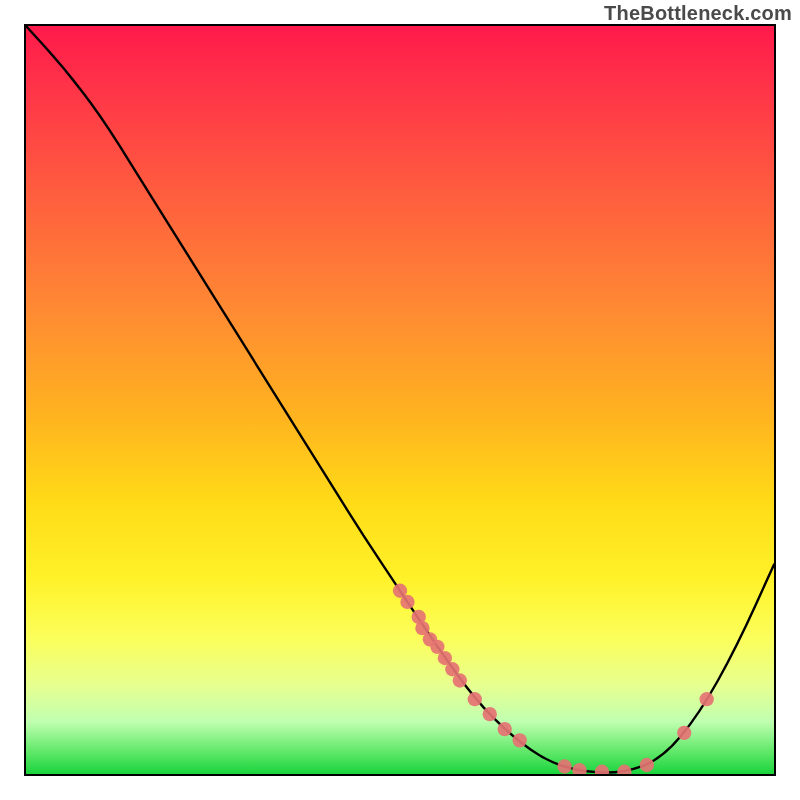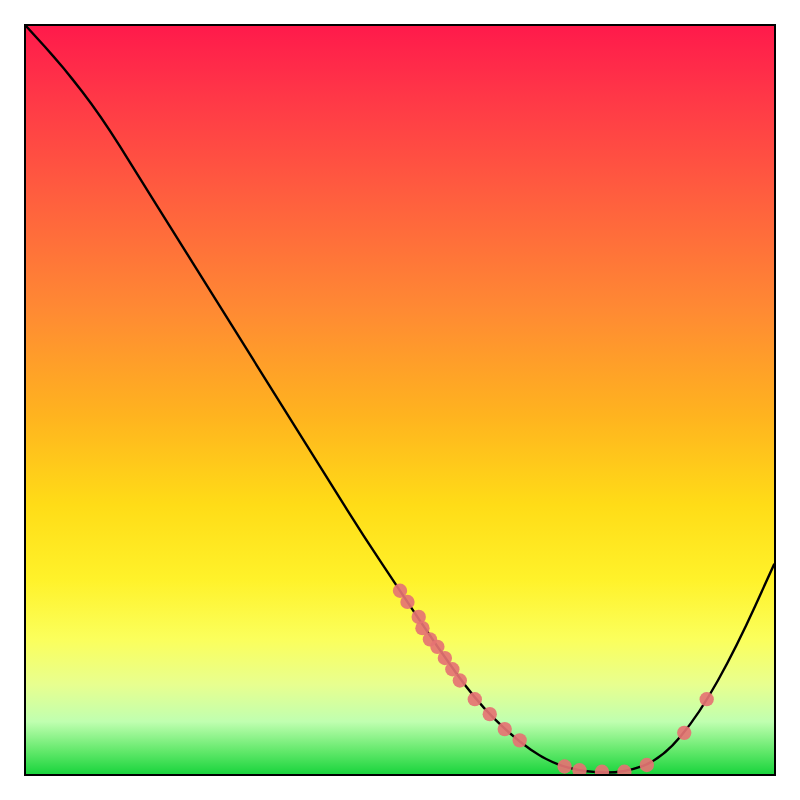--- a/index.html
+++ b/index.html
@@ -64,20 +64,21 @@
     left: 0;
     top: 0;
     width: 100%;
     height: 100%;
   }
 </style>
 </head>
 <body>
 
 <div class="stage">
+  <div class="watermark">TheBottleneck.com</div>
 
   <div class="plot-area">
     <div class="gradient-bg"></div>
     <svg class="curve" viewBox="0 0 752 752" preserveAspectRatio="none">
       <g>
         <path id="curve-path" fill="none" stroke="#000000" stroke-width="2.4" stroke-linecap="round" stroke-linejoin="round" d="M 0 0 Q 0 0 18.8 20.680000000000007 Q 37.6 41.360000000000014 56.400000000000006 65.80000000000001 Q 75.2 90.24000000000001 94 120.32 Q 112.8 150.39999999999998 131.6 180.48000000000002 Q 150.4 210.56000000000006 169.2 240.64000000000001 Q 188 270.71999999999997 206.8 300.79999999999995 Q 225.6 330.87999999999994 244.39999999999998 360.96 Q 263.2 391.04 282 421.12 Q 300.8 451.2 319.6 481.28 Q 338.40000000000003 511.36 357.20000000000005 539.56 Q 376 567.76 394.8 595.96 Q 413.6 624.16 432.4 650.48 Q 451.2 676.8 470 695.5999999999999 Q 488.8 714.4 507.6 727.56 Q 526.4 740.72 545.2 745.608 Q 564 750.496 582.8 750.496 Q 601.6 750.496 620.4 743.7280000000001 Q 639.1999999999999 736.96 658 714.4000000000001 Q 676.8000000000001 691.84 695.6 658 Q 714.4 624.16 733.2 582.8 T 752 541.4399999999999"></path>
       </g>
       <g id="scatter-group">
           <circle cx="376" cy="567.76" r="7.2" fill="#e57373" fill-opacity="0.92"></circle>
           <circle cx="383.52" cy="579.04" r="7.2" fill="#e57373" fill-opacity="0.92"></circle>

